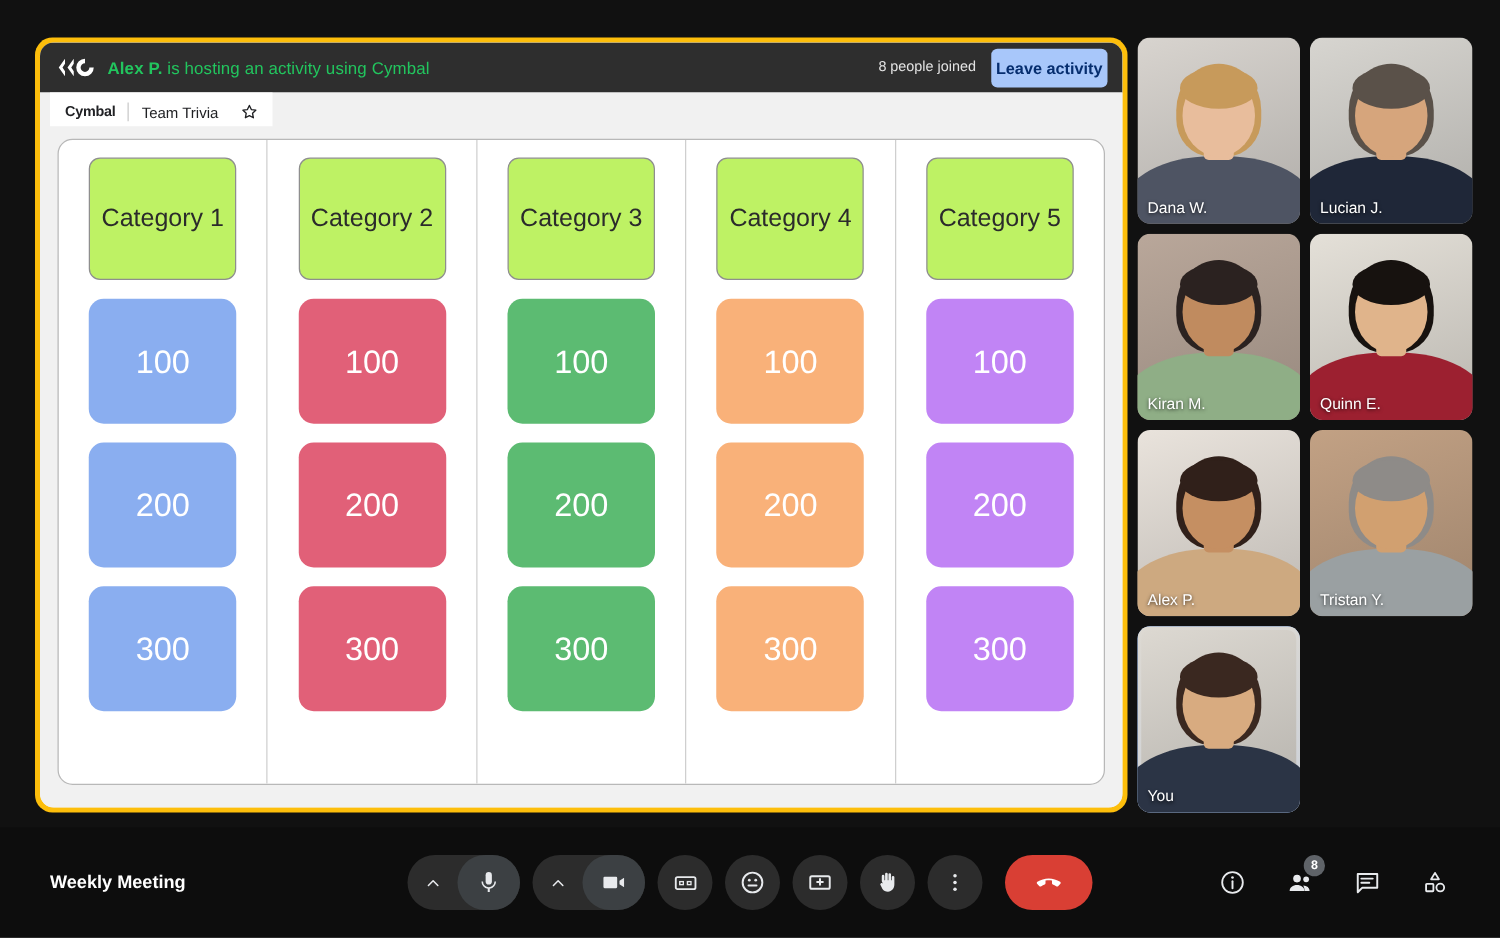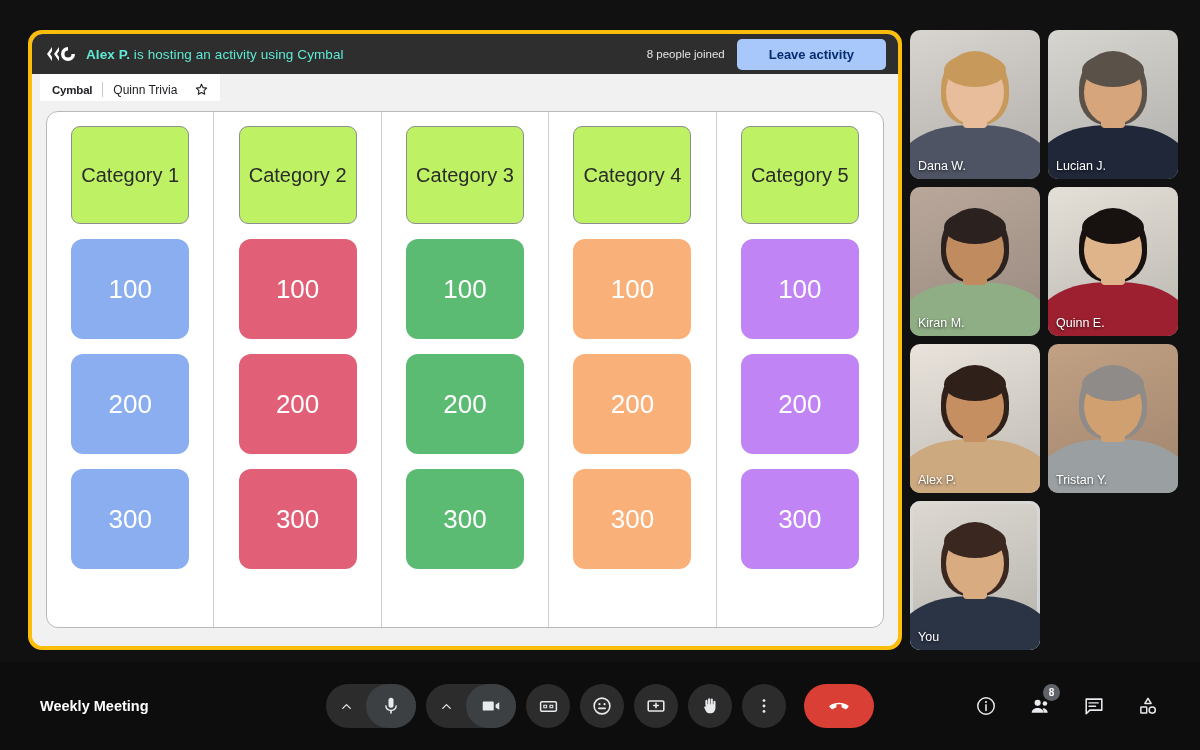--- a/index.html
+++ b/index.html
@@ -35,31 +35,31 @@
   
   #activity-header {
     height: 40px;
     background: #2e2e2e;
     display: flex; align-items: center;
     padding: 0 12px 0 14px;
     flex: 0 0 auto;
   }
   #cymbal-mark { width: 30px; height: 16px; flex: 0 0 auto; margin-right: 10px; }
   #activity-title {
-    color: #5eead4; font-size: 13.5px; font-weight: 700;
+    color: #22c55e; font-size: 13.5px; font-weight: 700;
     letter-spacing: .1px; white-space: nowrap;
   }
   #activity-title .light { font-weight: 400; }
   #header-right { margin-left: auto; display: flex; align-items: center; gap: 12px; }
   #people-joined { color: #e3e3e3; font-size: 11.5px; }
   #leave-activity {
     background: #a8c7fa; color: #062e6f;
     font-size: 13px; font-weight: 600;
     border: none; border-radius: 5px;
-    padding: 8px 32px; cursor: pointer;
+    padding: 8px 4px; cursor: pointer;
     font-family: "Liberation Sans", sans-serif;
   }
 
   
   #tab-strip {
     height: 27px; background: #f1f1f1;
     display: flex; align-items: flex-start;
     flex: 0 0 auto; padding-left: 8px;
   }
   #app-tab {
@@ -238,21 +238,21 @@
         <div id="header-right">
           <span id="people-joined">8 people joined</span>
           <button id="leave-activity">Leave activity</button>
         </div>
       </div>
 
       <div id="tab-strip">
         <div id="app-tab">
           <span class="brand">Cymbal</span>
           <span class="divider"></span>
-          <span class="doc-name">Quinn Trivia</span>
+          <span class="doc-name">Team Trivia</span>
           <span id="star-icon">
             <svg viewBox="0 0 24 24" width="13" height="13">
               <path d="M12 2.5l2.9 6.1 6.6.9-4.8 4.6 1.2 6.6L12 17.6 6.1 20.7l1.2-6.6L2.5 9.5l6.6-.9z" fill="none" stroke="#202124" stroke-width="2" stroke-linejoin="round"></path>
             </svg>
           </span>
         </div>
       </div>
 
       <div id="board-wrap">
         <div id="board">

